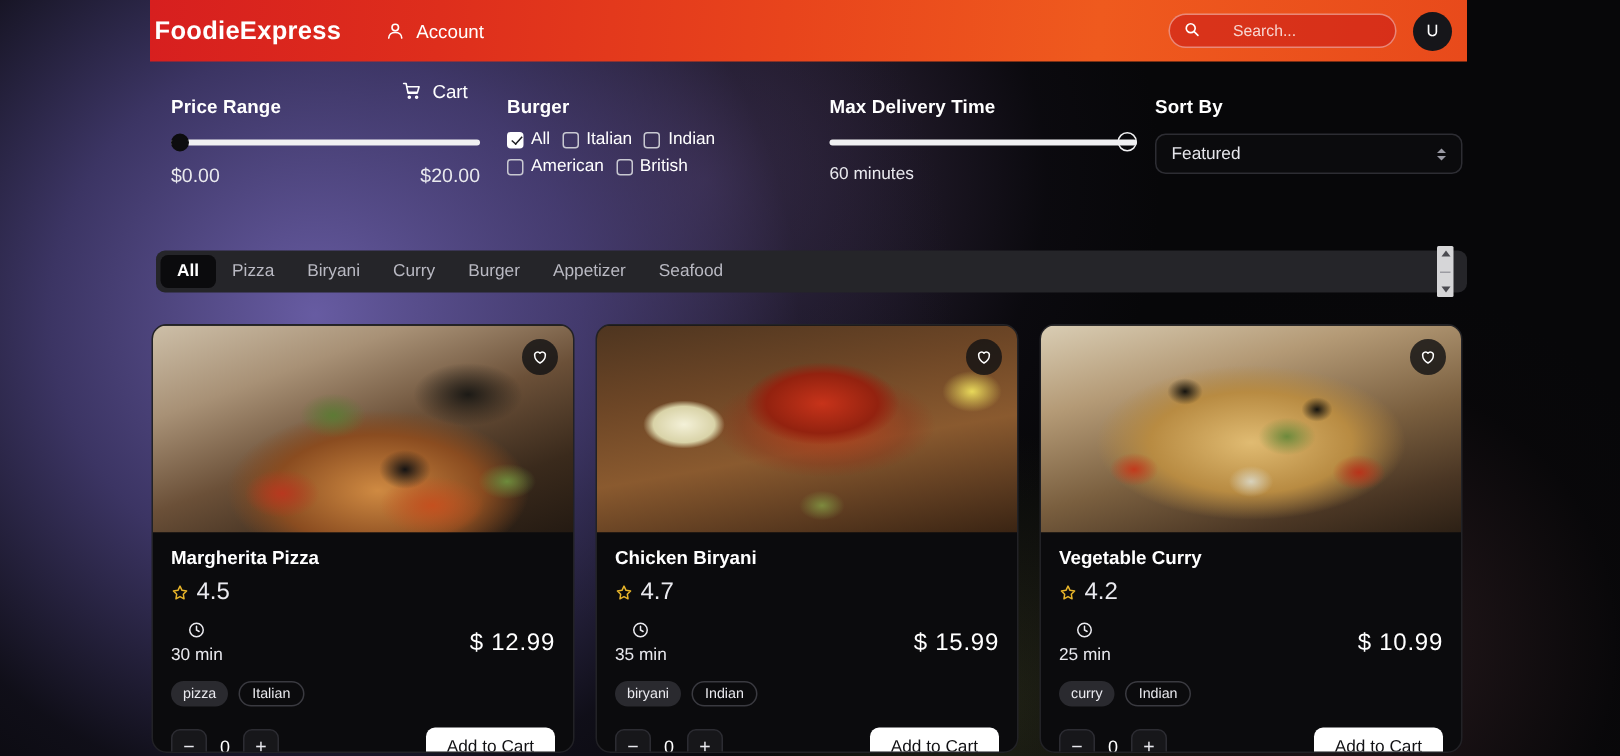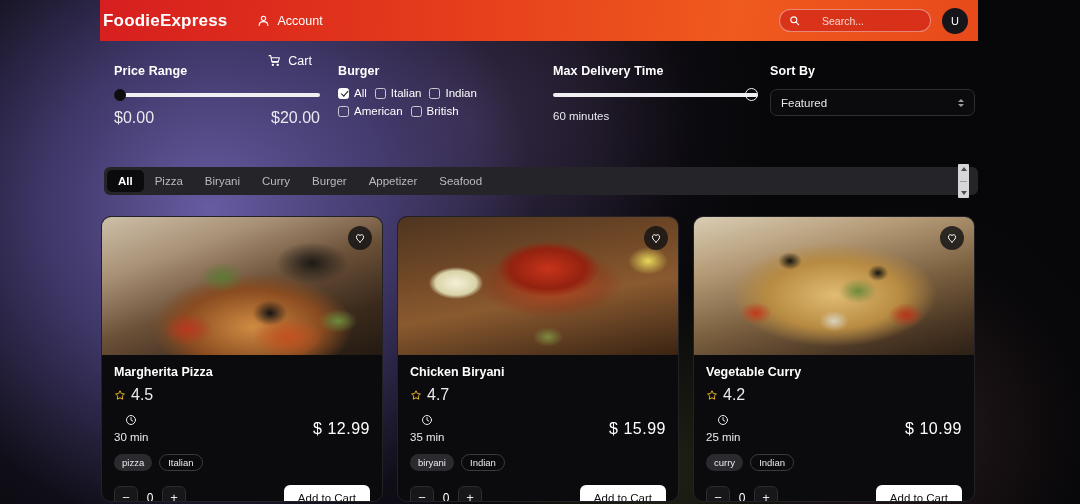--- a/index.html
+++ b/index.html
@@ -81,21 +81,21 @@
   .knob-filled {
     position: absolute; top: 0px; width: 12px; height: 12px; border-radius: 50%;
     background: #0d0d0f; border: 1.5px solid #0d0d0f; cursor: pointer;
   }
   .knob-hollow {
     position: absolute; top: -1px; width: 13px; height: 13px; border-radius: 50%;
     background: transparent; border: 1.5px solid #f0f0f2; cursor: pointer;
   }
   .range-vals {
     display: flex; justify-content: space-between;
-    margin-top: 8px; color: #e9e9ee; font-size: 16px;
+    margin-top: 8px; color: #e9e9ee; font-size: 13px;
   }
   .time-val { margin-top: 9px; color: #e9e9ee; font-size: 11.5px; }
 
   .cb-row { display: flex; align-items: center; flex-wrap: wrap; gap: 6px 8px; margin-top: -2px; }
   .cb-item { display: flex; align-items: center; gap: 5px; cursor: pointer; }
   .cb {
     width: 11px; height: 11px; border-radius: 2.5px;
     border: 1.3px solid #c9c9d2; background: transparent;
     display: flex; align-items: center; justify-content: center; flex: none;
   }

